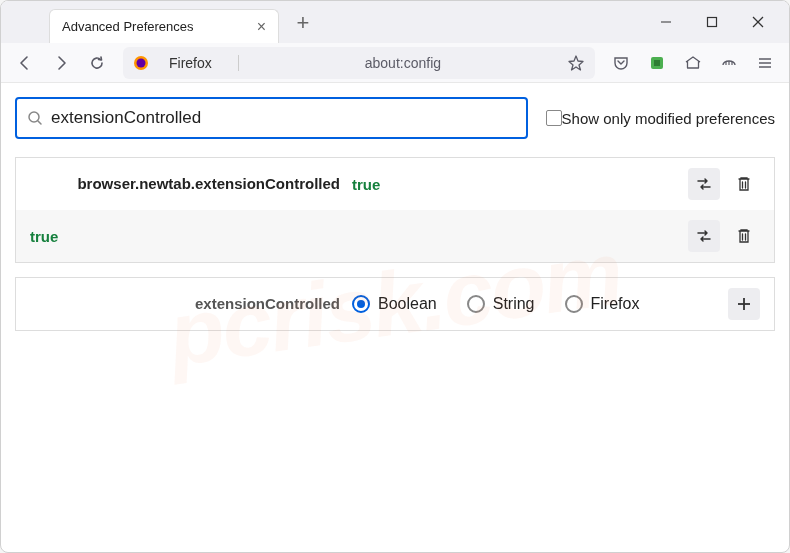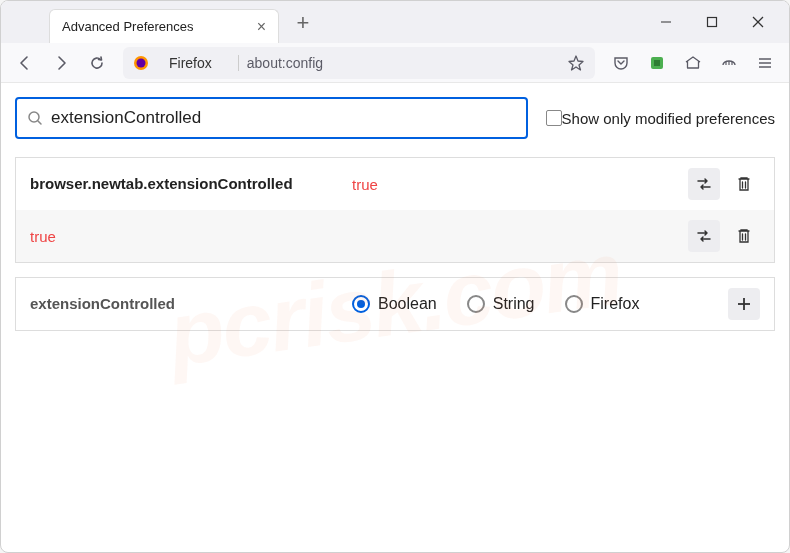--- a/index.html
+++ b/index.html
@@ -11,38 +11,38 @@
     .tab-close { margin-left: auto; cursor: pointer; color: #666; font-size: 16px; line-height: 1; }
     .new-tab { margin-left: 10px; margin-bottom: 6px; color: #666; font-size: 22px; cursor: pointer; width: 28px; height: 28px; display: flex; align-items: center; justify-content: center; }
     .window-controls { position: absolute; right: 8px; top: 0; height: 42px; display: flex; align-items: center; gap: 0; }
     .wc-btn { width: 46px; height: 32px; display: flex; align-items: center; justify-content: center; cursor: pointer; }
     
     .toolbar { height: 40px; background: #f9f9fb; display: flex; align-items: center; padding: 0 8px; gap: 4px; border-bottom: 1px solid #e8e8e8; }
     .nav-btn { width: 32px; height: 32px; display: flex; align-items: center; justify-content: center; cursor: pointer; border-radius: 4px; color: #5b5b66; }
     .url-bar { flex: 1; height: 32px; background: #f0f0f4; border-radius: 6px; display: flex; align-items: center; padding: 0 10px; margin: 0 6px; gap: 8px; }
     .url-identity { display: flex; align-items: center; gap: 20px; padding-right: 26px; border-right: 1px solid #ccc; font-size: 14px; color: #333; }
     .fx-icon { width: 16px; height: 16px; }
-    .url-text { font-size: 14px; color: #5b5b66; flex: 1; }
+    .url-text { font-size: 14px; color: #5b5b66; flex: 1; text-align: center; }
     .star-icon { color: #5b5b66; }
     
     .content { padding: 14px; background: white; }
     
     .search-row { display: flex; align-items: center; gap: 18px; margin-bottom: 18px; }
     .search-box { flex: 1; height: 42px; border: 2px solid #0060df; border-radius: 4px; display: flex; align-items: center; padding: 0 10px; gap: 8px; }
     .search-icon { color: #888; }
     .search-text { font-size: 17px; color: #222; }
     .checkbox-row { display: flex; align-items: center; font-size: 15px; color: #222; }
     .checkbox { width: 16px; height: 16px; border: 1px solid #888; border-radius: 2px; }
     
     .prefs-table { border: 1px solid #ddd; }
     .pref-row { display: flex; align-items: center; min-height: 42px; padding: 10px 14px; gap: 12px; }
     .pref-row.striped { background: #f7f7f7; }
-    .pref-name { width: 310px; font-size: 15px; font-weight: bold; color: #222; word-break: break-word; line-height: 1.3; }
+    .pref-name { width: 310px; font-size: 15px; font-weight: bold; color: #222; word-break: break-word; line-height: 1.3; text-align: right; }
     .pref-name.new { font-weight: bold; color: #555; }
-    .pref-value { font-size: 15px; font-weight: normal; color: #ef4444; flex: 1; }
+    .pref-value { font-size: 15px; font-weight: bold; color: #15803d; flex: 1; }
     .pref-actions { display: flex; gap: 8px; }
     .icon-btn { width: 32px; height: 32px; display: flex; align-items: center; justify-content: center; cursor: pointer; border-radius: 4px; }
     .icon-btn.boxed { background: #ededf0; }
     
     .radio-group { display: flex; gap: 30px; flex: 1; text-align: center; }
     .radio-item { display: flex; align-items: center; gap: 8px; font-size: 16px; color: #222; }
     .radio-outer { width: 18px; height: 18px; border-radius: 50%; border: 2px solid #888; display: flex; align-items: center; justify-content: center; }
     .radio-outer.selected { border-color: #0060df; }
     .radio-inner { width: 8px; height: 8px; border-radius: 50%; background: #0060df; }
     .spacer { height: 14px; }

